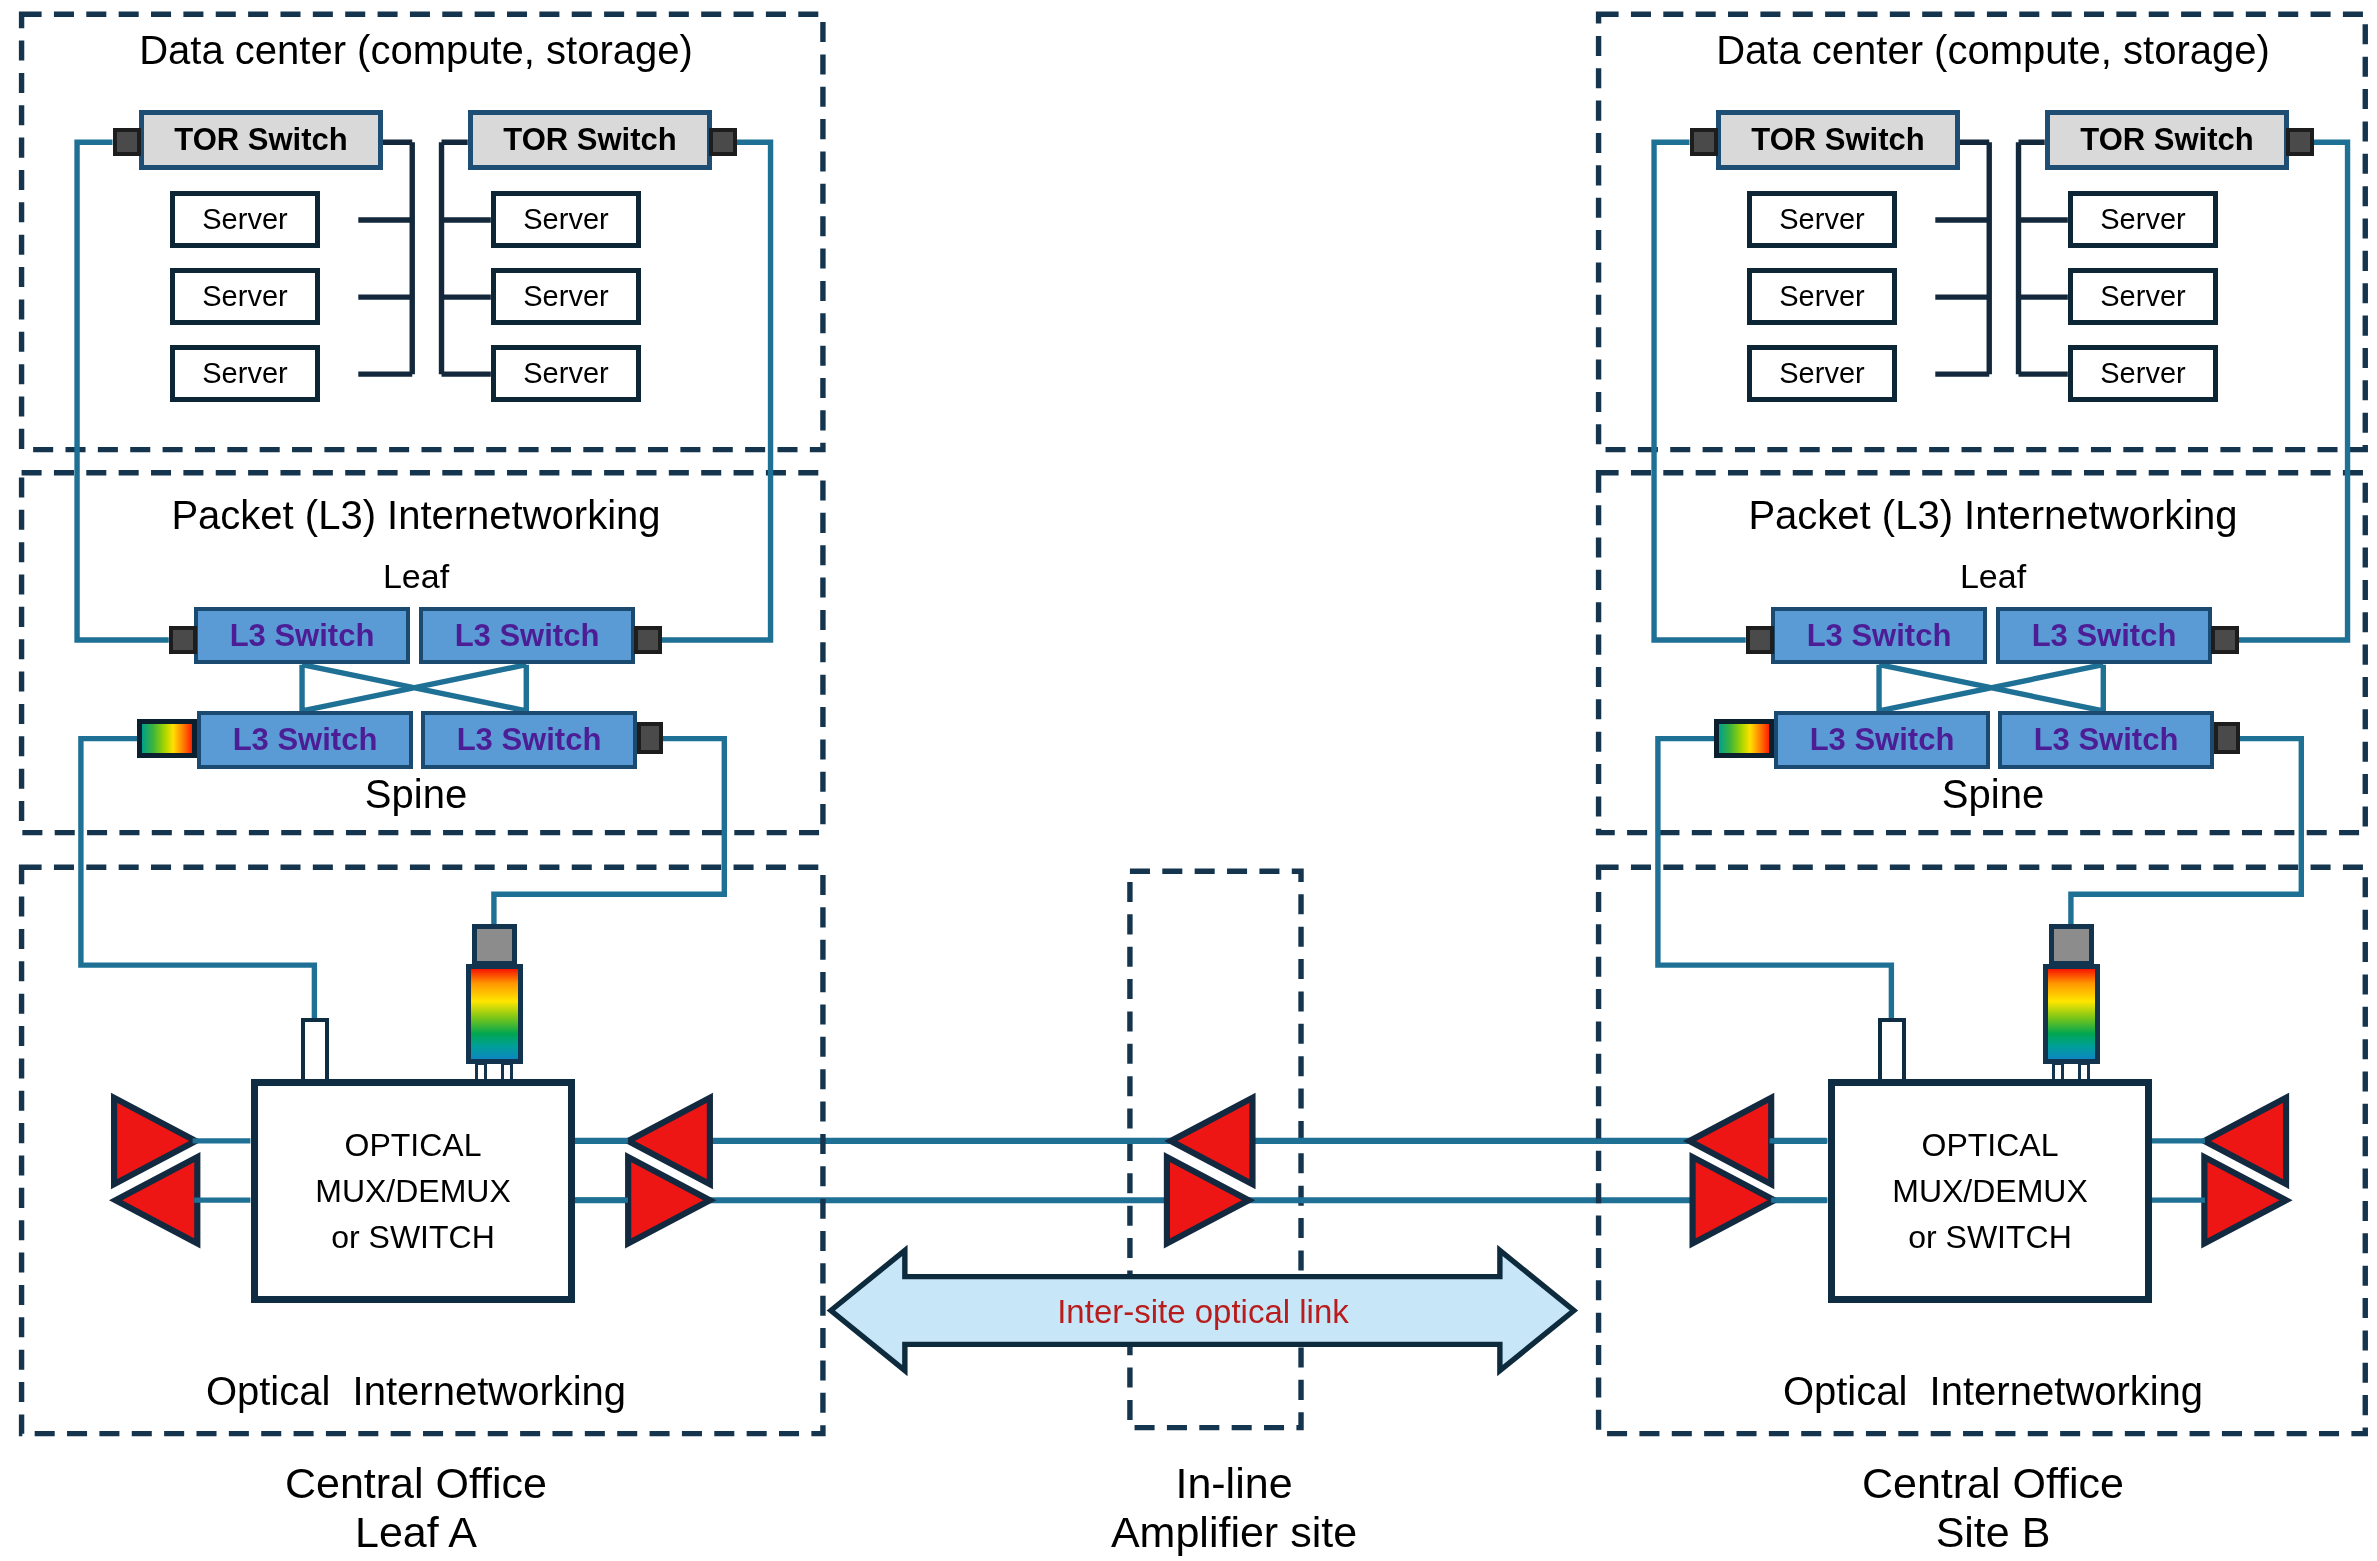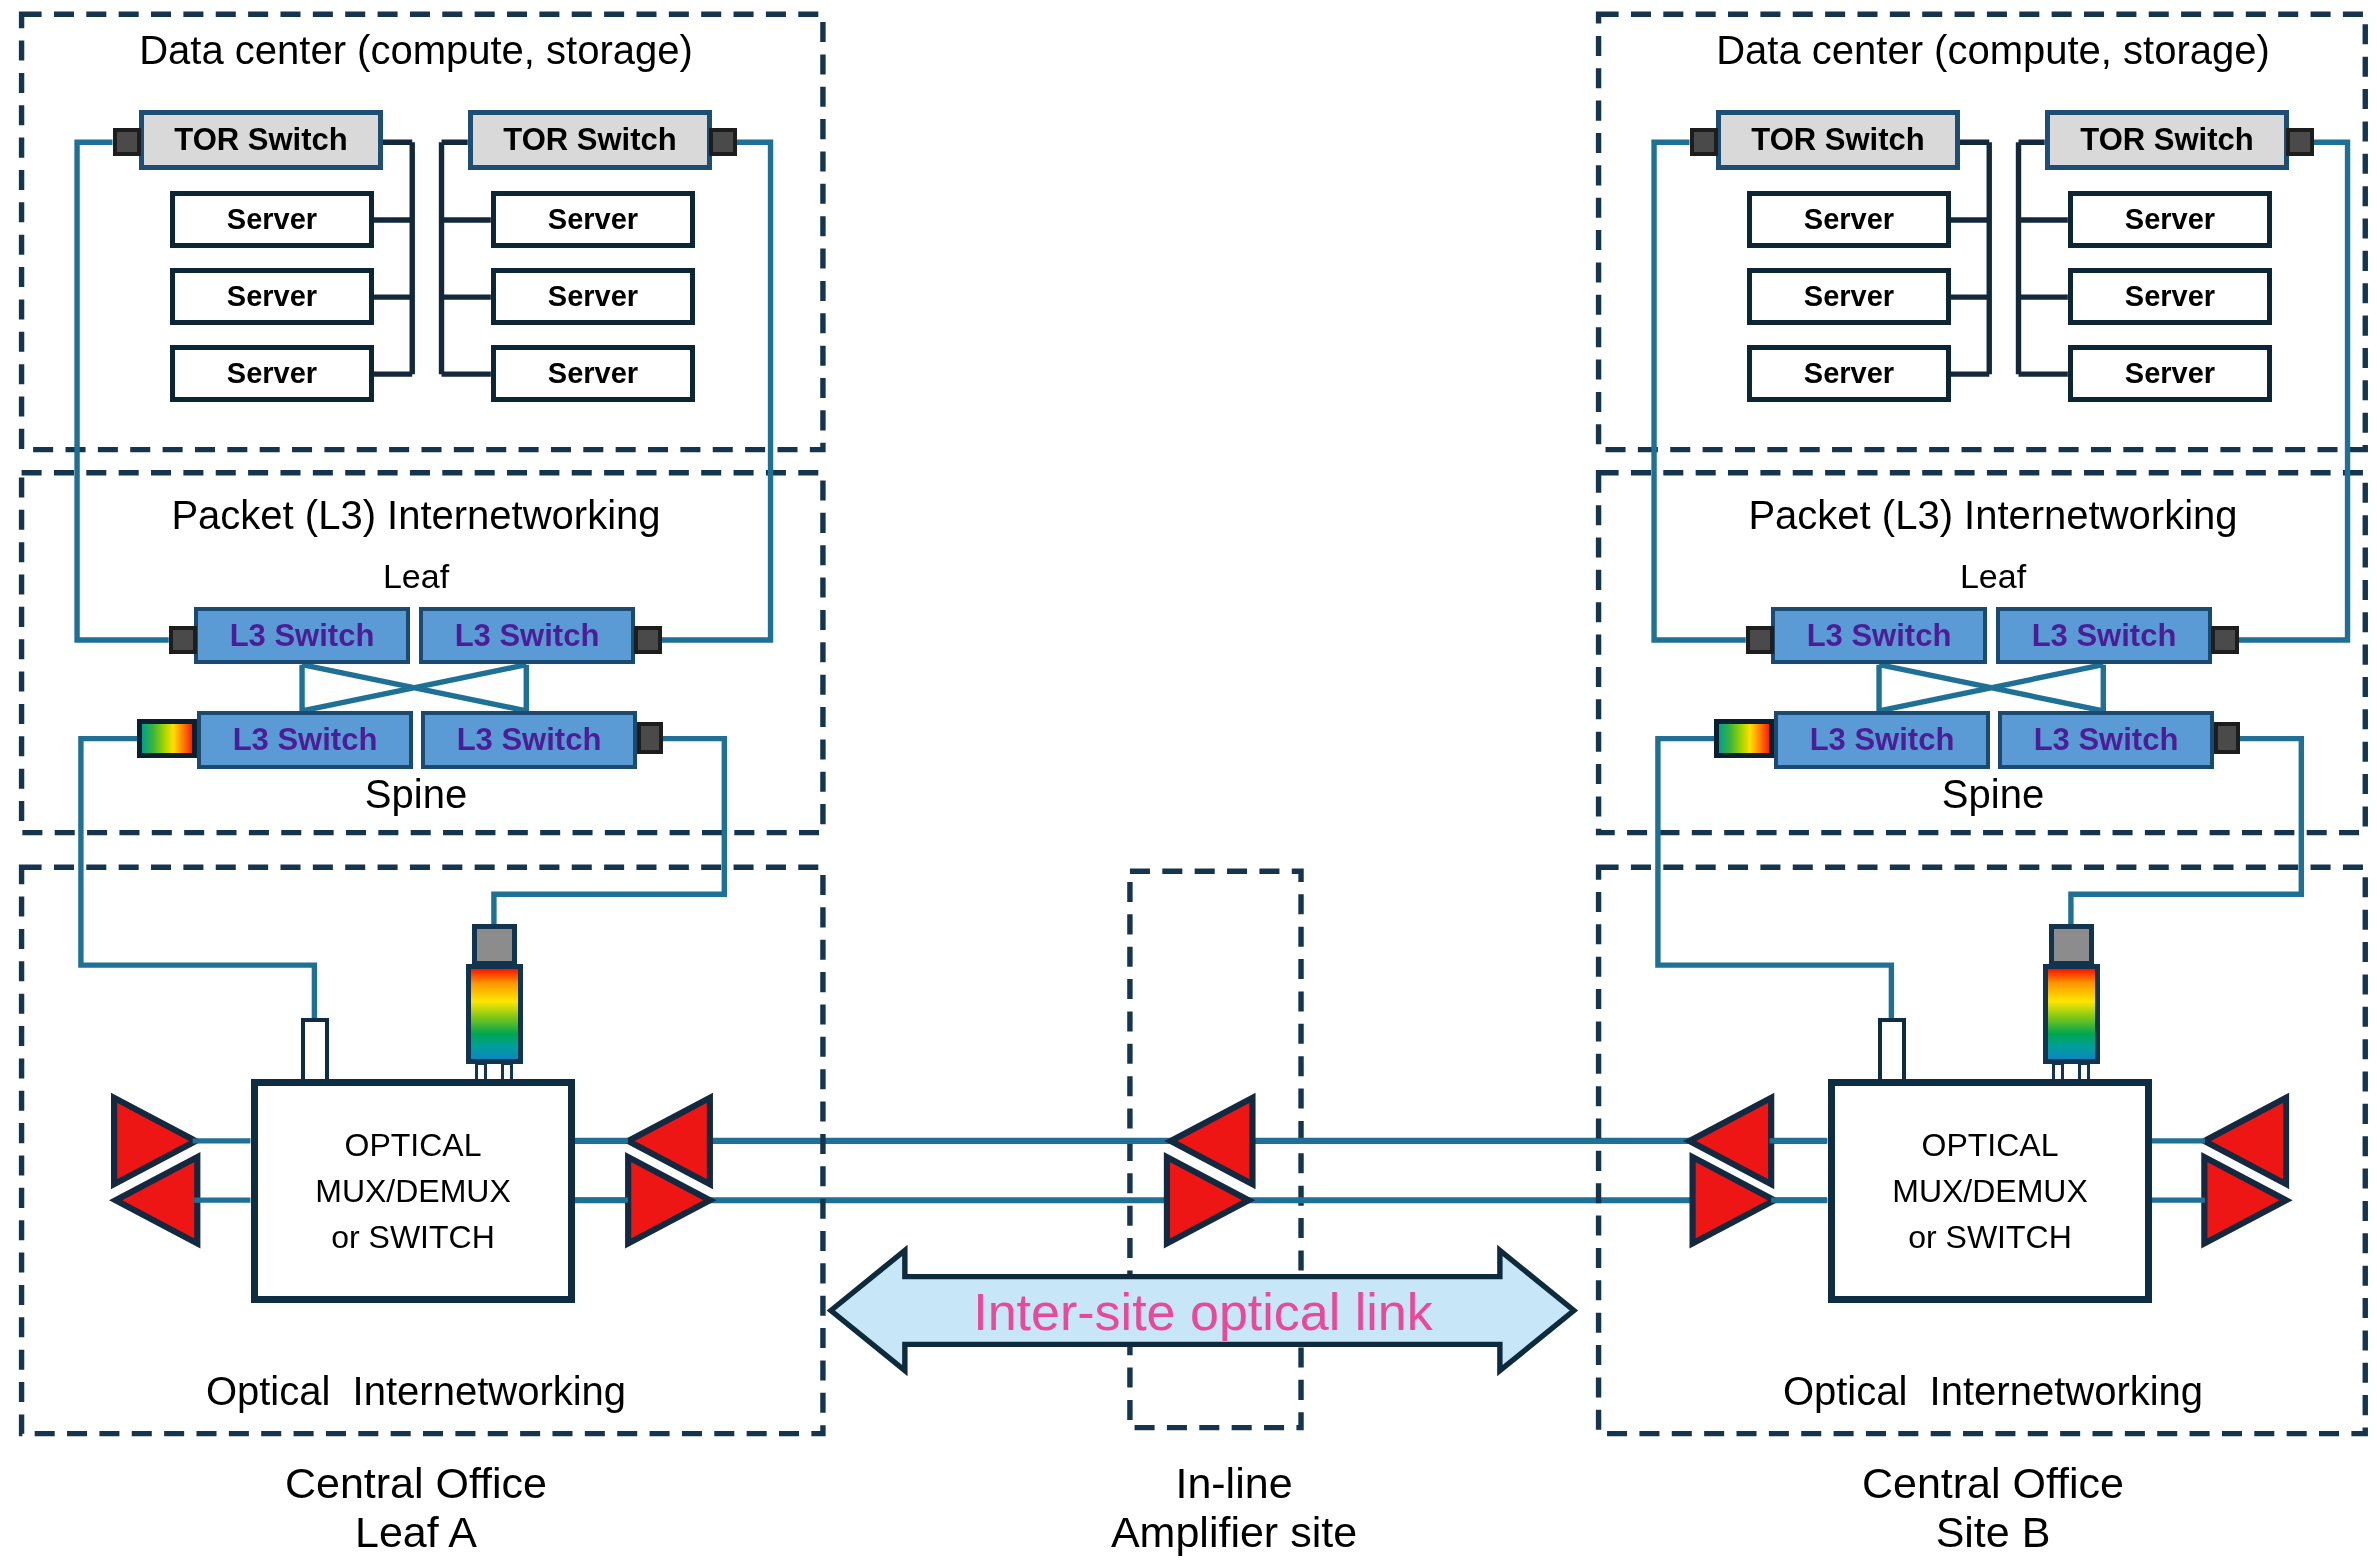--- a/index.html
+++ b/index.html
@@ -5,41 +5,41 @@
   html,body{margin:0;padding:0;background:#ffffff;}
   #canvas{position:relative;width:2377px;height:1562px;background:#ffffff;overflow:hidden;
           font-family:"Liberation Sans", sans-serif;color:#000;}
   svg{position:absolute;left:0;top:0;}
   .gsvg{z-index:1;}
   .site{position:absolute;top:0;width:863px;height:1562px;z-index:2;}
   .site-a{left:0;}
   .site-b{left:1577px;}
   .box{position:absolute;box-sizing:border-box;display:flex;align-items:center;justify-content:center;z-index:3;text-align:center;}
   .tor{width:244px;height:60px;background:#d9d9d9;border:5.4px solid #1f4e74;font-weight:bold;font-size:31px;}
-  .server{width:204px;height:57px;background:#ffffff;border:5.4px solid #0d2636;font-weight:bold;font-size:29px;}
+  .server{width:150px;height:57px;background:#ffffff;border:5.4px solid #0d2636;font-weight:normal;font-size:29px;}
   .l3{width:216px;height:58px;background:#5b9bd5;border:4.6px solid #1b4a70;color:#4c1d95;font-weight:bold;font-size:31px;}
   .conn{position:absolute;width:28px;height:28px;background:#4a4a4a;border:4.6px solid #1d1d1d;box-sizing:border-box;z-index:4;}
   .conn-sm{width:26px;height:32px;}
   .rainbow-conn{position:absolute;left:137px;top:719px;width:60px;height:39px;box-sizing:border-box;z-index:4;
       border:5.4px solid #0c1f2e;
       background:linear-gradient(90deg,#00a08b 0%,#3cb43c 22%,#a6d400 45%,#ffe000 62%,#ff8a00 80%,#ff1e00 100%);}
   .lbl{position:absolute;left:19px;width:794px;text-align:center;color:#000;z-index:3;}
   .t46{font-size:40px;}
   .t44{font-size:34px;}
   .mux{left:251px;top:1079px;width:324px;height:224px;background:#ffffff;border:7px solid #0f2d42;
        flex-direction:column;font-size:32px;line-height:46px;}
   .stub{position:absolute;left:301px;top:1018px;width:28px;height:66px;background:#ffffff;border:4.6px solid #0f2d42;box-sizing:border-box;z-index:3;}
   .xcvr-cap{position:absolute;left:472px;top:924px;width:45px;height:42px;background:#8c8c8c;border:5.4px solid #12344e;box-sizing:border-box;z-index:4;}
   .xcvr-body{position:absolute;left:466px;top:964px;width:57px;height:100px;border:5.4px solid #12344e;box-sizing:border-box;z-index:4;
       background:linear-gradient(180deg,#f81400 0%,#ff9700 16%,#ffe600 36%,#7cc618 54%,#00a651 72%,#009f9a 86%,#0e86c0 100%);}
   .xcvr-leg{position:absolute;top:1062px;width:12.3px;height:20px;background:#ffffff;border:3.9px solid #12344e;box-sizing:border-box;z-index:3;}
   .caption{position:absolute;text-align:center;font-size:43px;font-weight:500;z-index:3;color:#000;}
   .pre{white-space:pre;margin-top:12px;}
   .arrow-label{position:absolute;left:933px;top:1287px;width:540px;height:49px;display:flex;align-items:center;justify-content:center;
-      font-size:52px;z-index:3;color:#ec4899;text-align:center;}
+      font-size:33px;z-index:3;color:#b91c1c;text-align:center;}
 </style>
 </head>
 <body>
 
 <div id="canvas">
 
   <svg class="gsvg" width="2377" height="1562" viewBox="0 0 3084 2026">
     <rect x="1466" y="1130" width="222" height="722" fill="none" stroke="#14354d" stroke-width="7" stroke-dasharray="26 16"></rect>
     <g stroke="#1f7095" stroke-width="8">
       <path d="M745,1480 H2370"></path>

